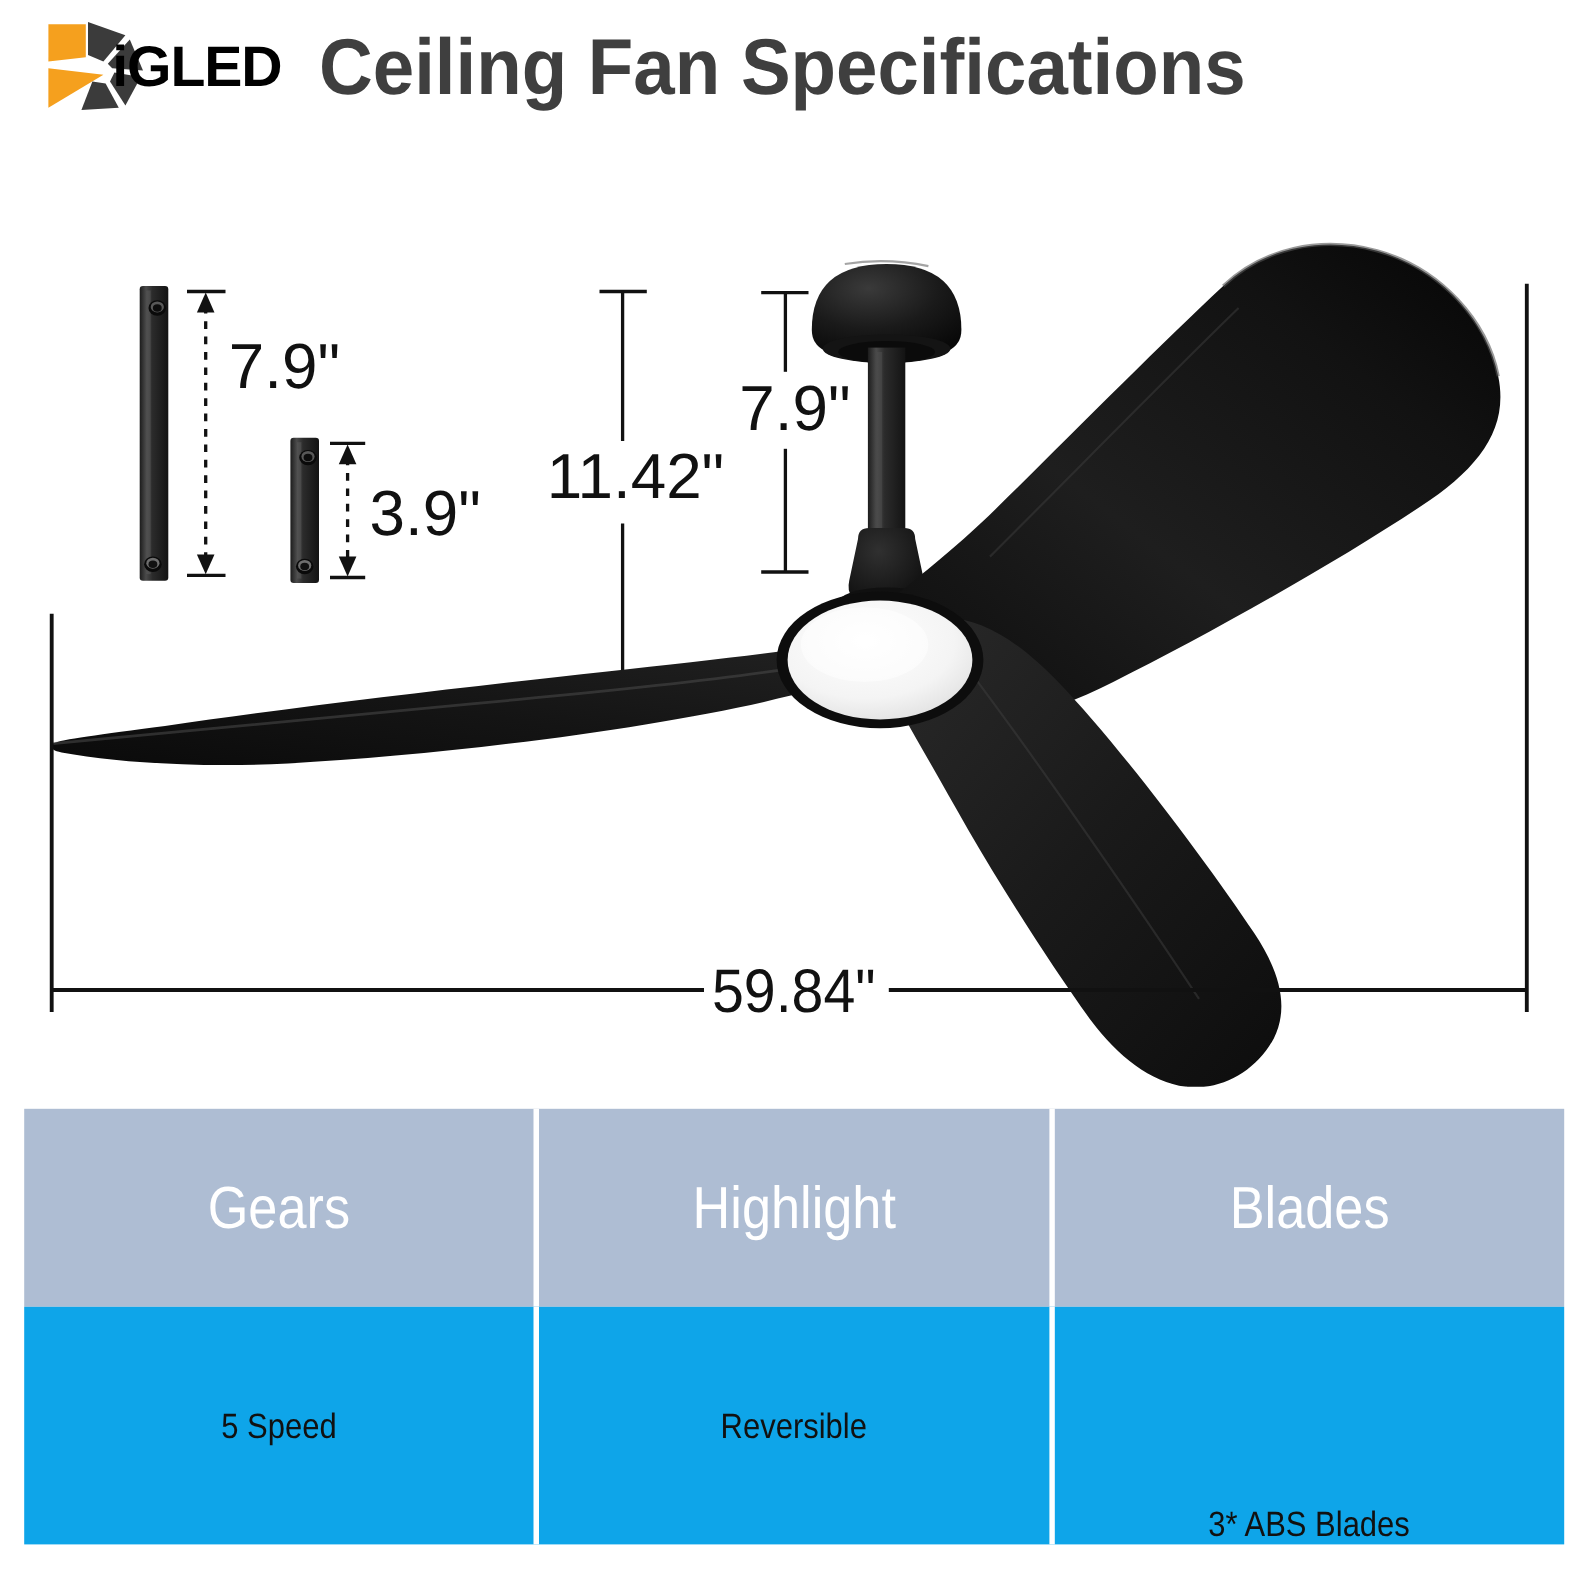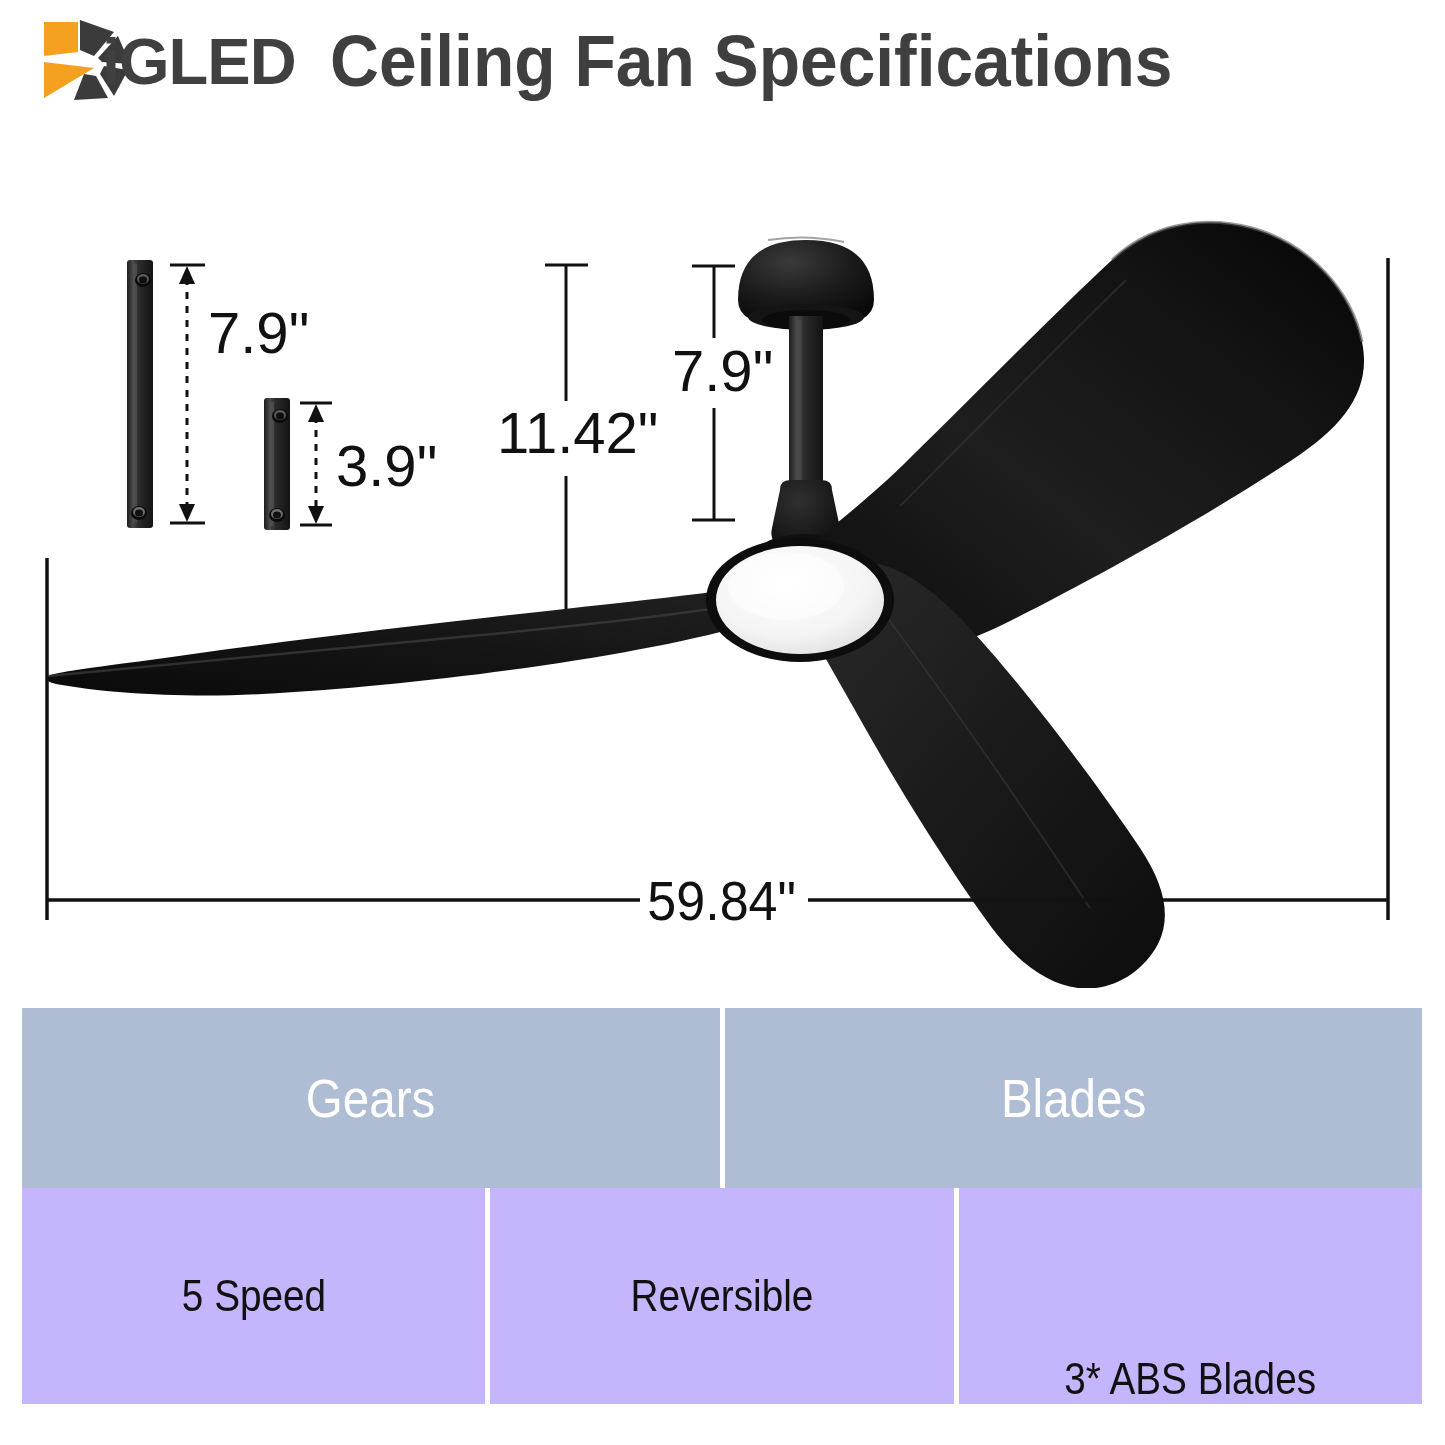--- a/index.html
+++ b/index.html
@@ -27,23 +27,23 @@
     padding-left: 38px;
     box-sizing: border-box;
   }
   #logo-mark {
     width: 100px;
     height: 84px;
     flex: 0 0 auto;
     margin-top: 2px;
   }
   #logo-word {
-    font-size: 65px;
+    font-size: 52px;
     font-weight: bold;
-    color: #404040;
+    color: #000000;
     letter-spacing: -1px;
     line-height: 1;
     margin-left: -36px;
     margin-top: 4px;
     font-family: "Liberation Sans", sans-serif;
   }
   #header-title {
     font-size: 72px;
     font-weight: bold;
     color: #3f3f3f;
@@ -101,23 +101,23 @@
     border-right: 5px solid #ffffff;
     transform: none;
   }
   .head-row .cell:last-child { border-right: none; }
   .head-row .cell span {
     display: inline-block;
     transform: scaleX(0.88);
   }
 
   .body-row .cell {
-    background: #c4b5fd;
+    background: #0ea5e9;
     color: #111111;
-    font-size: 44px;
+    font-size: 32px;
     border-right: 5px solid #ffffff;
   }
   .body-row .cell:last-child { border-right: none; align-items: flex-end; }
   .body-row .cell span {
     display: inline-block;
     transform: scaleX(0.88);
     white-space: nowrap;
   }
 </style>
 </head>
@@ -315,20 +315,23 @@
 </svg>
 </div>
 
 <div id="spec-table">
 
   <div class="table-row head-row">
     <div class="cell">
       <span>Gears</span>
     </div>
     <div class="cell">
+      <span>Highlight</span>
+    </div>
+    <div class="cell">
       <span>Blades</span>
     </div>
   </div>
 
   <div class="table-row body-row">
     <div class="cell">
       <span>5 Speed</span>
     </div>
     <div class="cell">
       <span>Reversible</span>

